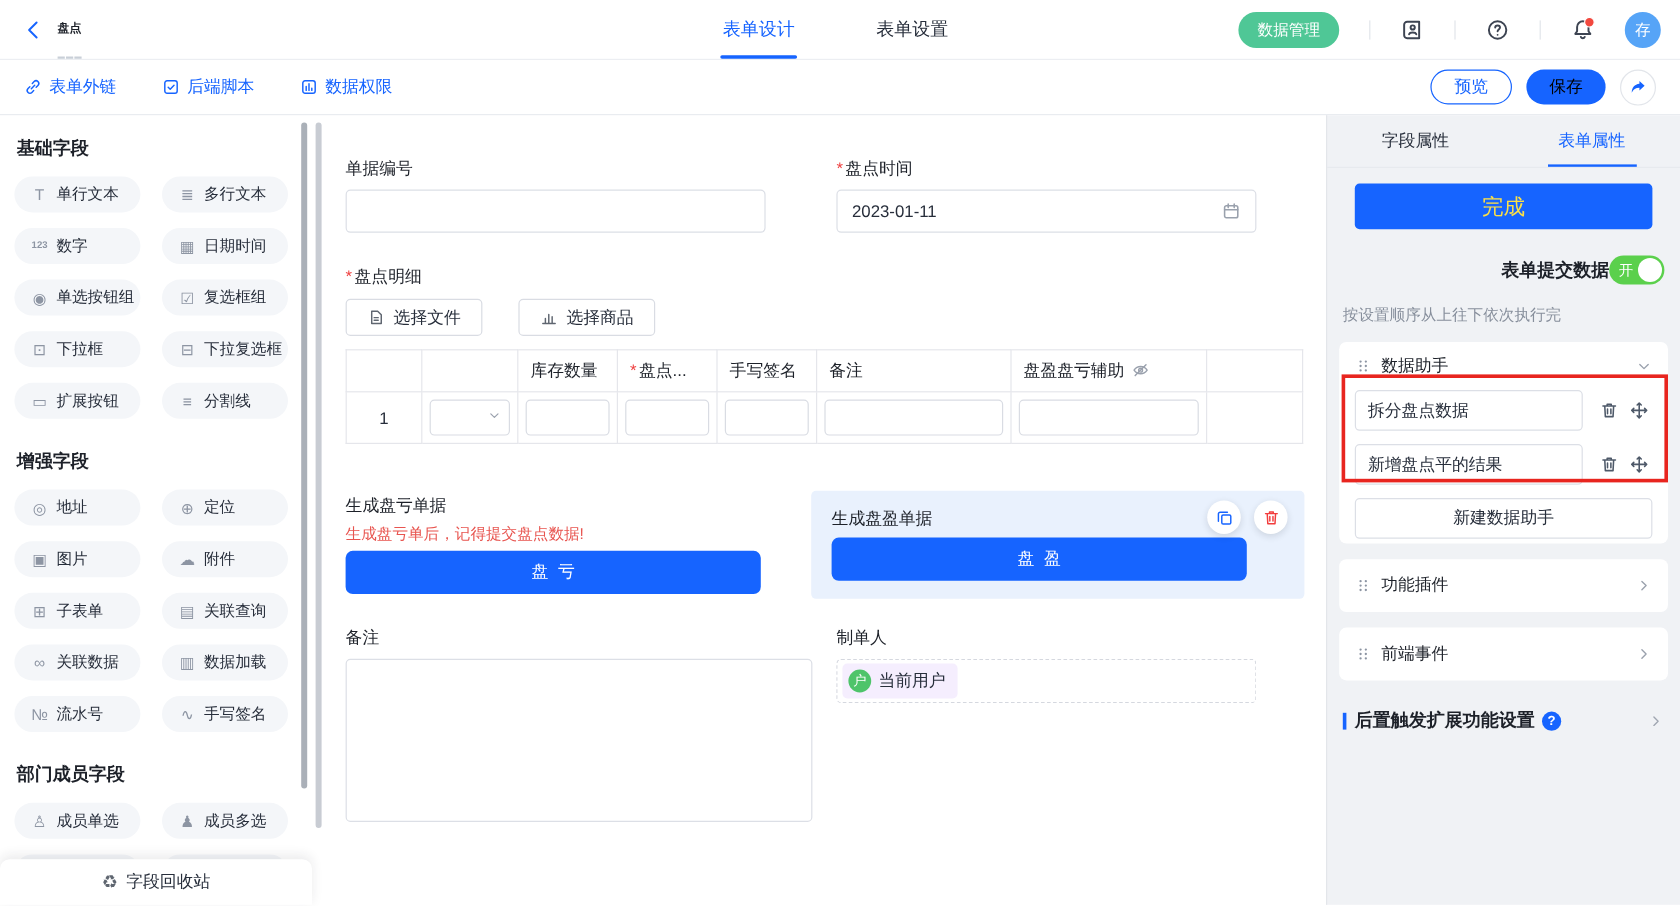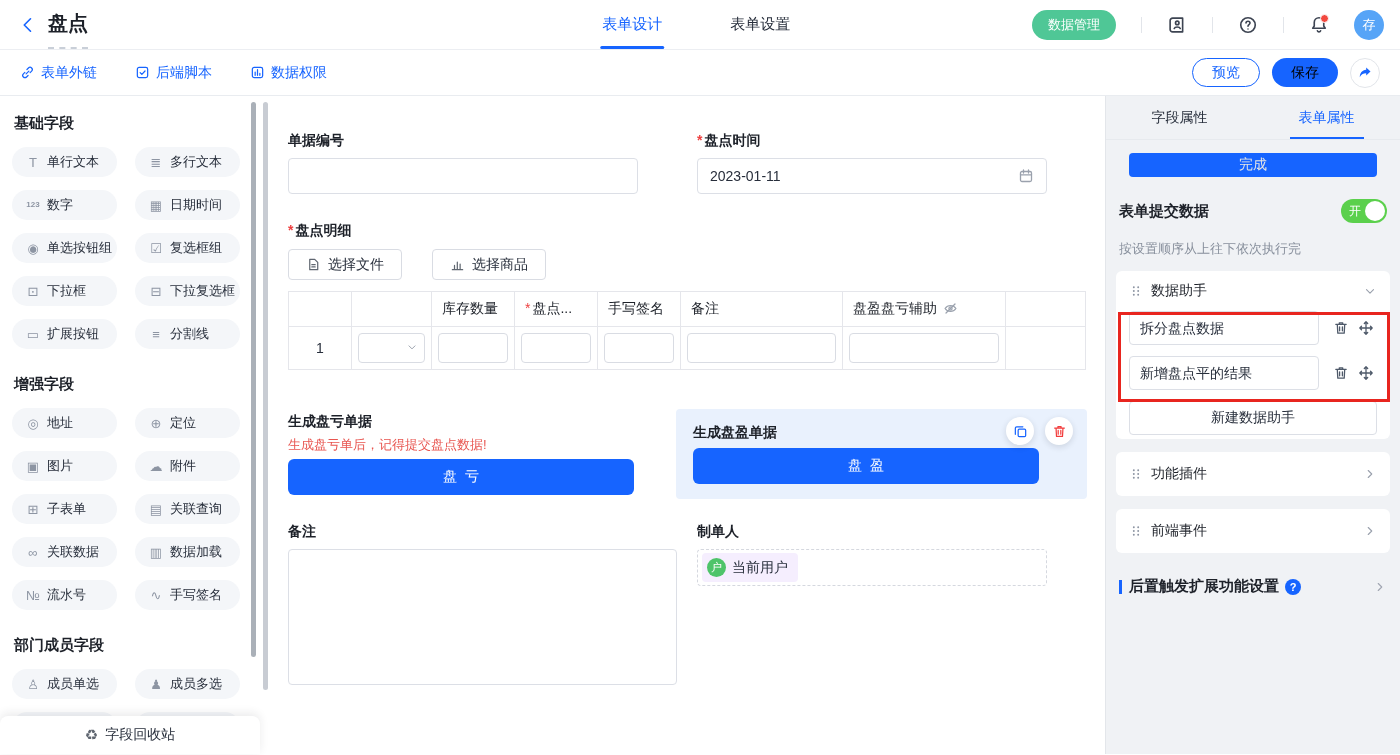--- a/index.html
+++ b/index.html
@@ -5,21 +5,21 @@
   *{box-sizing:border-box;margin:0;padding:0}
   html,body{margin:0;background:#fff}
   body{font-family:"Liberation Sans","DejaVu Sans",sans-serif;color:#1f2329;-webkit-font-smoothing:antialiased}
   .app{width:1400px;height:755px;background:#fff;overflow:hidden;position:relative}
 
   
   .topbar{height:50px;display:flex;align-items:center;padding:0 16px 0 18px;border-bottom:1px solid #eceef2;position:relative}
   .back{width:20px;height:20px;color:var(--primary);cursor:pointer;flex:none}
   .back svg{width:20px;height:20px}
   .title-wrap{height:100%;display:flex;align-items:center;margin-left:10px;border-bottom:2px dashed #c9cfd8}
-  .page-title{font-size:20px;font-weight:700;color:#1d2129}
+  .page-title{font-size:10px;font-weight:700;color:#1d2129}
   .center-tabs{position:absolute;left:50%;top:0;transform:translateX(-52%);height:100%;display:flex;gap:68px}
   .tab{height:100%;display:flex;align-items:center;font-size:15px;color:#272e3b;cursor:pointer;position:relative}
   .tab.active{color:var(--primary)}
   .tab.active::after{content:'';position:absolute;left:-2px;right:-2px;bottom:0;height:3px;background:var(--primary);border-radius:2px}
   .top-right{margin-left:auto;display:flex;align-items:center;gap:25px}
   .pill-green{background:var(--green);color:#fff;border:none;border-radius:16px;height:30px;padding:0 16px;font-size:13px;cursor:pointer}
   .vdiv{width:1px;height:16px;background:#e2e5ea}
   .tbicon{width:20px;height:20px;color:#3d4452;position:relative;cursor:pointer}
   .tbicon svg{width:20px;height:20px}
   .bell::after{content:'';position:absolute;top:-1px;right:0;width:7px;height:7px;border-radius:50%;background:#f2483e;border:1px solid #fff}
@@ -51,21 +51,21 @@
   .picon.num{font-size:8px;font-weight:700}
   .recycle{position:absolute;bottom:0;left:0;width:260px;height:38px;background:#fff;border-radius:8px 8px 0 0;box-shadow:0 -3px 10px rgba(29,33,41,.09);display:flex;align-items:center;justify-content:center;gap:7px;font-size:14px;color:#272e3b;cursor:pointer;z-index:3}
   .ricon{color:#5f6670;font-size:15px}
 
   .scroll-thumb{position:absolute;border-radius:3px;z-index:2;cursor:pointer}
   .scroll-thumb.dark{left:251px;top:6px;width:5px;height:555px;background:#aab0b8}
   .scroll-thumb.light{left:263px;top:6px;width:5px;height:588px;background:#c8ccd3}
 
   
   .canvas{flex:1;min-width:0;padding:36px 18px 0 18px;margin-left:10px}
-  .flabel{font-size:14px;font-weight:700;color:#1d2129;line-height:17px;display:flex;align-items:center}
+  .flabel{font-size:14px;font-weight:400;color:#1d2129;line-height:17px;display:flex;align-items:center}
   .req{color:#ee3f3f;margin-right:2px}
   .frow1,.frow2{display:flex}
   .w350{width:350px}
   .w390{width:389px}
   .col2{margin-left:59px}
   .col2b{margin-left:20px}
   .input{margin-top:9px;height:36px;border:1px solid #dcdfe6;border-radius:4px;background:#fff;cursor:text}
   .input.date{display:flex;align-items:center;padding:0 12px;font-size:14px;color:#272e3b;cursor:pointer}
   .cal{margin-left:auto;color:#9aa1ad;width:16px;height:16px}
   .cal svg{width:16px;height:16px}
@@ -102,22 +102,22 @@
   .dashed-box{margin-top:9px;height:37px;border:1px dashed #d5d8df;border-radius:4px;padding:3px 4px;display:flex;align-items:center;cursor:pointer}
   .user-tag{display:inline-flex;align-items:center;gap:6px;height:29px;background:var(--tag-bg);border-radius:4px;padding:0 10px 0 5px;font-size:14px;color:#272e3b}
   .user-avatar{width:19px;height:19px;border-radius:50%;background:var(--tag-green);color:#fff;font-size:11px;display:flex;align-items:center;justify-content:center;flex:none}
 
   
   .inspector{width:295px;flex:none;background:#f0f2f5;border-left:1px solid #e3e6ea;position:relative;padding:0 10px}
   .insp-tabs{height:44px;display:flex;margin:0 -10px;border-bottom:1px solid #e7eaee}
   .insp-tab{flex:1;display:flex;align-items:center;justify-content:center;font-size:14px;color:#272e3b;position:relative;cursor:pointer}
   .insp-tab.active{color:var(--primary)}
   .insp-tab.active::after{content:'';position:absolute;bottom:0;left:50%;transform:translateX(-50%);width:74px;height:2px;background:var(--primary)}
-  .done-btn{display:block;width:calc(100% - 26px);margin:13px auto 0;height:24px;background:var(--primary);color:#e5e5e5;border:none;border-radius:4px;font-size:14px;cursor:pointer}
-  .submit-row{display:flex;align-items:center;justify-content:space-between;margin:22px 3px 0}
+  .done-btn{display:block;width:calc(100% - 26px);margin:13px auto 0;height:38px;background:var(--primary);color:#fde047;border:none;border-radius:4px;font-size:18px;cursor:pointer}
+  .submit-row{display:flex;align-items:center;justify-content:flex-end;margin:22px 3px 0}
   .submit-label{font-size:15px;font-weight:700;color:#1d2129}
   .toggle{width:46px;height:24px;border-radius:12px;background:var(--toggle-green);position:relative;display:flex;align-items:center;cursor:pointer}
   .toggle .t-label{color:#fff;font-size:12px;margin-left:8px}
   .toggle .knob{position:absolute;right:2px;top:2px;width:20px;height:20px;border-radius:50%;background:#fff}
   .order-hint{margin:17px 3px 0;font-size:13px;color:#878f9c}
   .card{background:#fff;border-radius:6px;margin-top:13px}
   .helper-card{padding:11px 13px 4px}
   .card-head{display:flex;align-items:center;gap:8px;cursor:pointer}
   .icon.drag{color:#8d95a3;width:14px;height:14px;display:inline-flex}
   .icon.drag svg{width:14px;height:14px}

